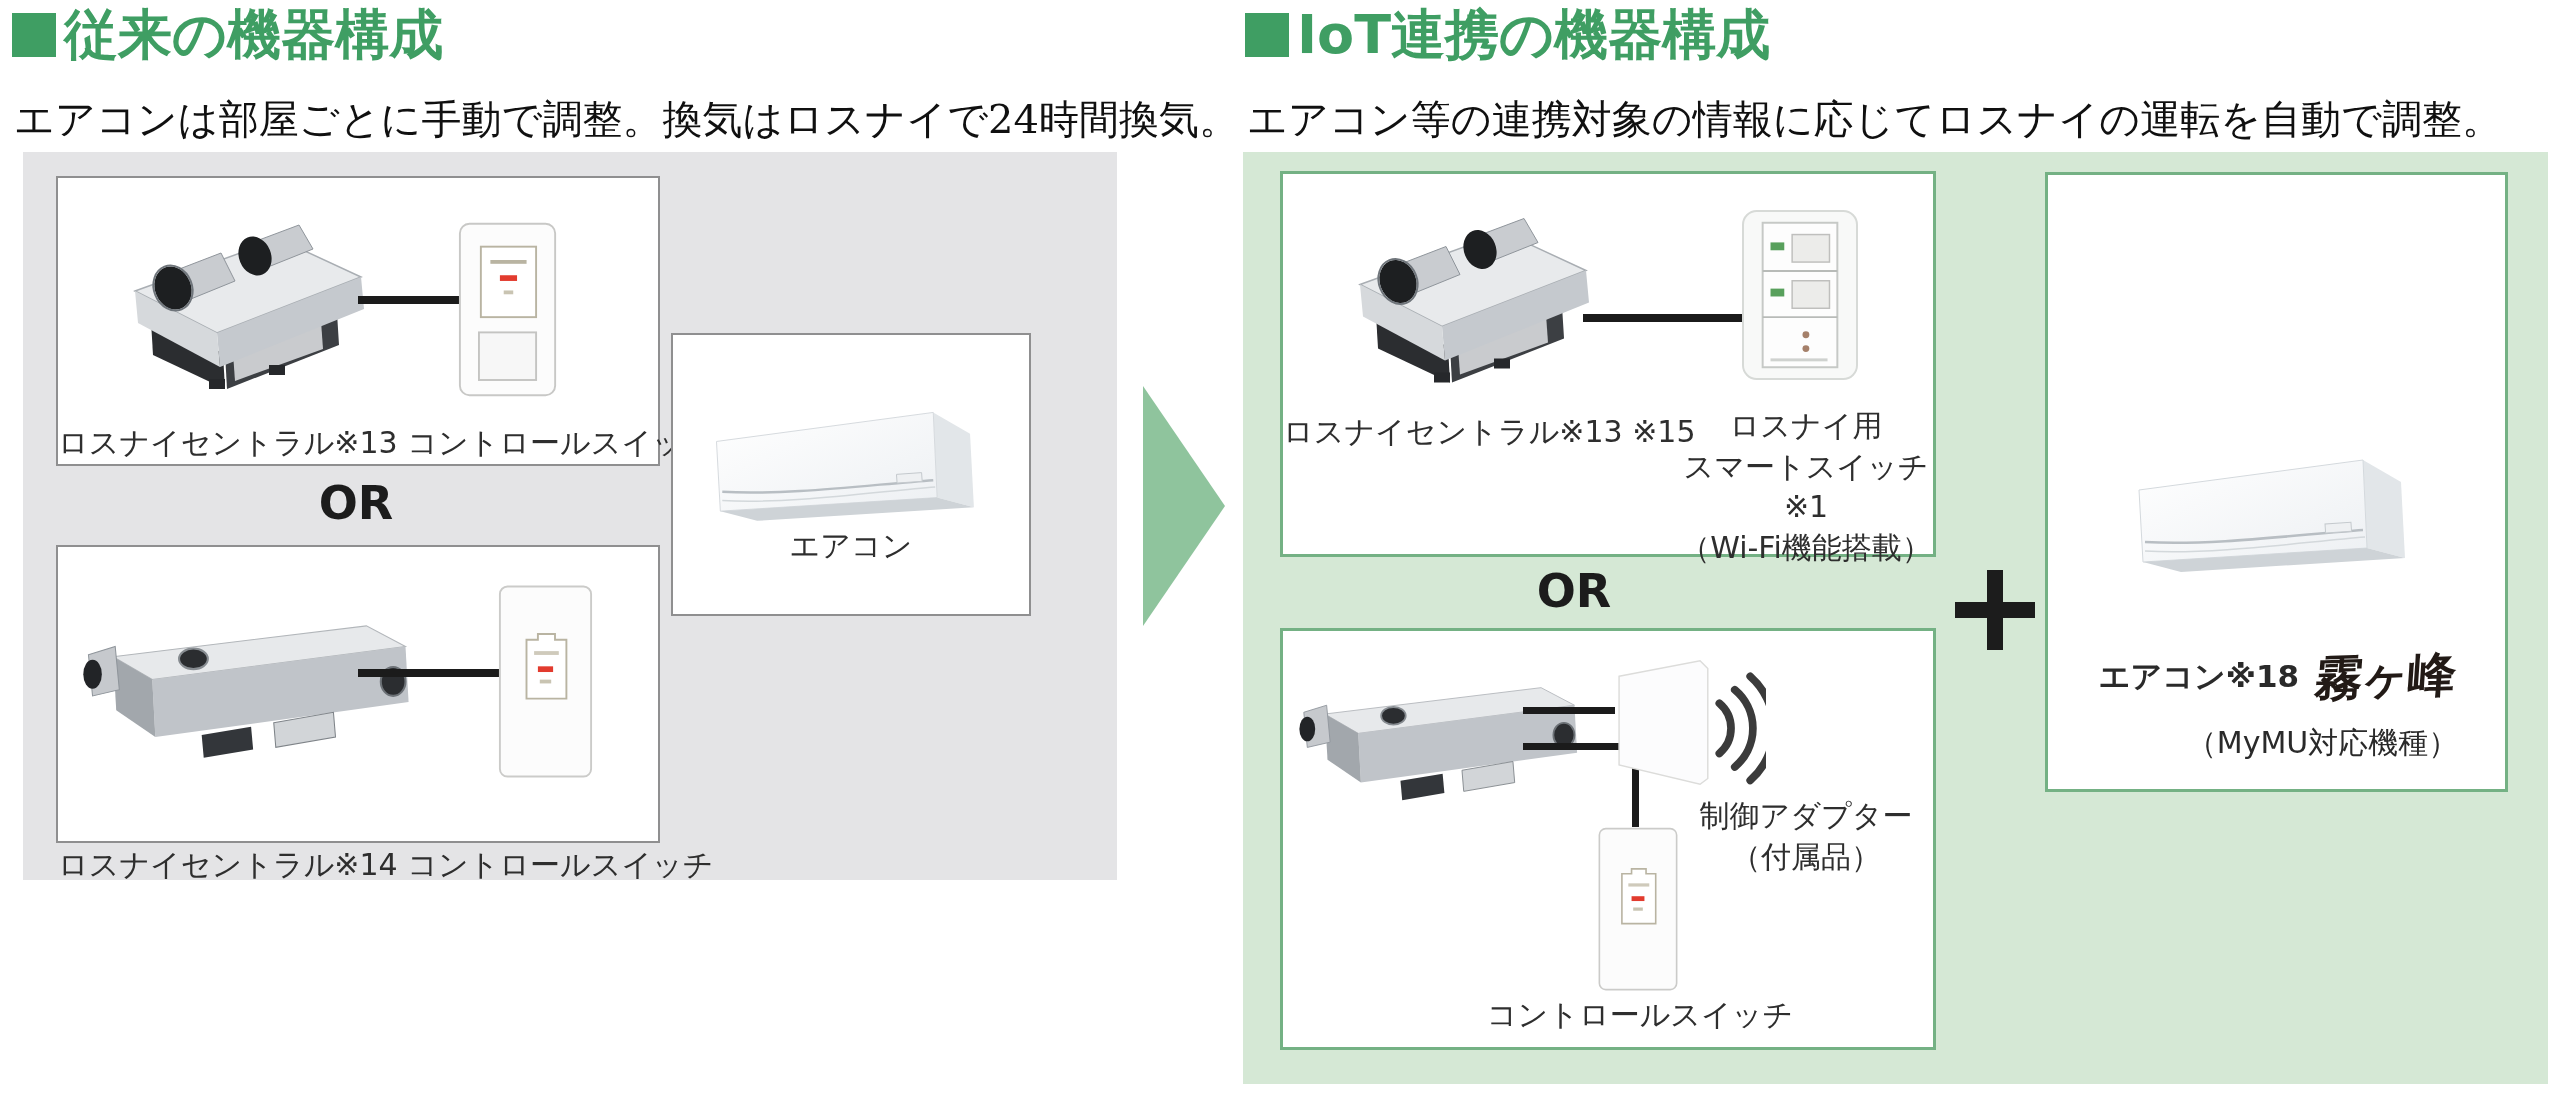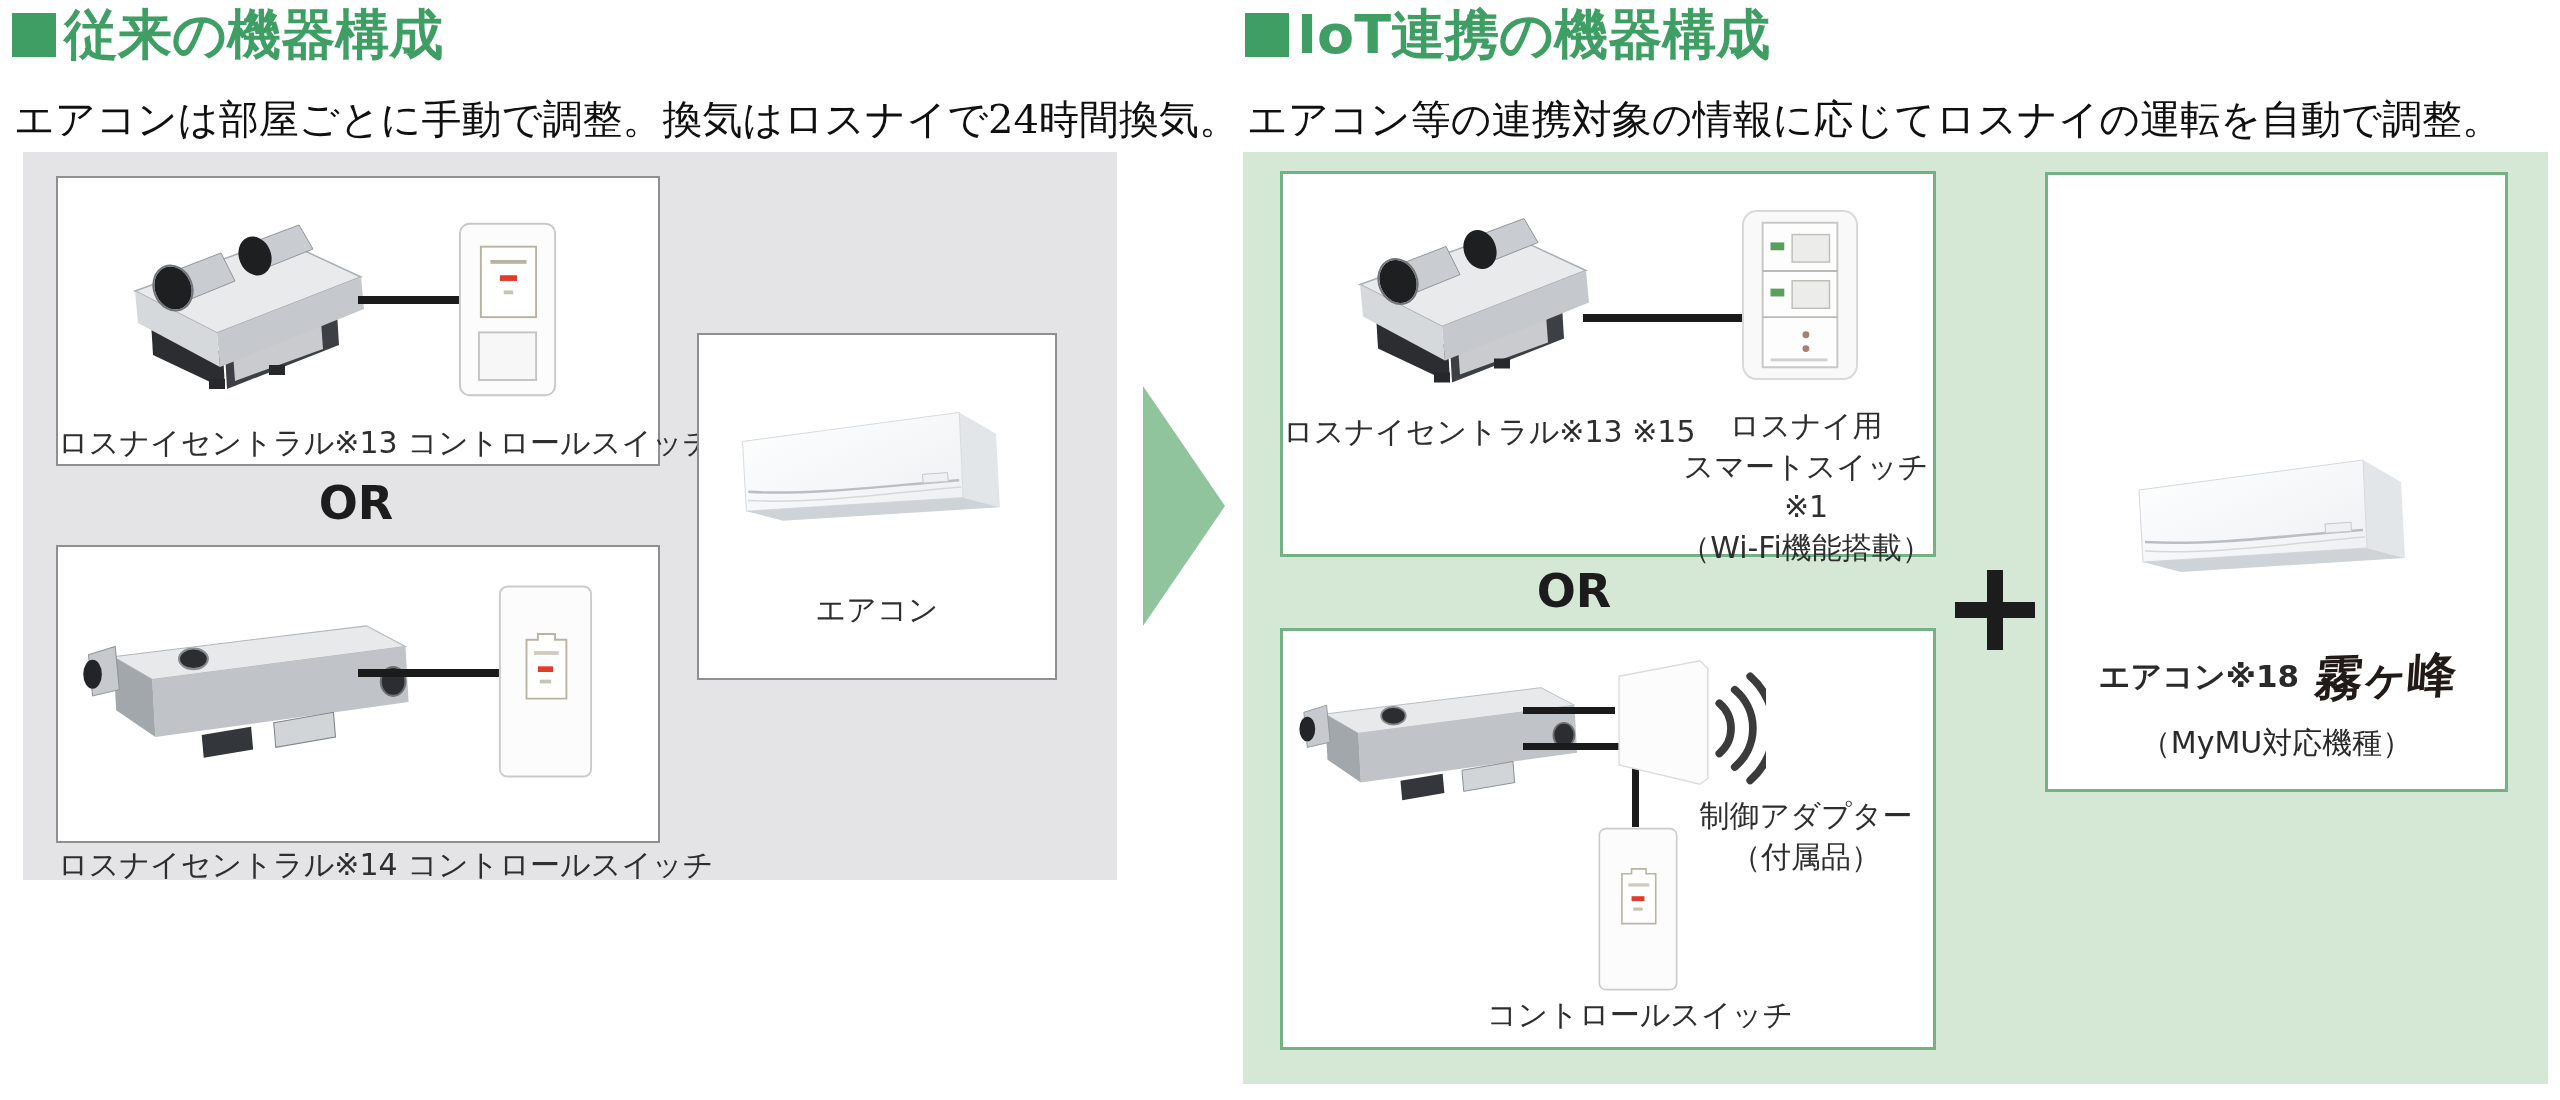--- a/index.html
+++ b/index.html
@@ -156,21 +156,21 @@
       <svg class="dev" style="left:20px;top:48px;width:340px;height:175px;">
           <use href="#sym-lossnay-h" width="100%" height="100%"></use>
         </svg>
       <div class="cable" style="left:300px;top:122px;width:145px;height:8px;"></div>
       <svg class="dev" style="left:440px;top:30px;width:95px;height:210px;">
           <use href="#sym-switch-tall" width="100%" height="100%"></use>
         </svg>
       <div class="dev-label" style="left:0;top:250px;width:100%;margin-top:48px;">ロスナイセントラル※14 コントロールスイッチ</div>
     </div>
 
-    <div class="wbox gray-border" style="left:674px;top:181px;width:360px;height:347px;">
+    <div class="wbox gray-border" style="left:648px;top:181px;width:360px;height:283px;">
       <svg class="dev" style="left:28px;top:48px;width:300px;height:175px;">
           <use href="#sym-ac" width="100%" height="100%"></use>
         </svg>
       <div class="dev-label" style="left:0;bottom:48px;width:100%;">エアコン</div>
     </div>
   </div>
 
   <div class="arrow-right" style="left:1143px;top:386px;"></div>
 
   <div class="head-row" style="left:1245px;top:8px;">
@@ -222,17 +222,17 @@
     <div class="plus-icon" style="left:712px;top:418px;" aria-label="+"></div>
 
     <div class="wbox green-border" style="left:802px;top:20px;width:463px;height:620px;">
       <svg class="dev" style="left:75px;top:255px;width:310px;height:180px;">
           <use href="#sym-ac" width="100%" height="100%"></use>
         </svg>
       <div class="ac-label-row" style="left:0;top:470px;">
         <span class="ac-label">エアコン※18</span>
         <span class="brand-logo">霧ヶ峰</span>
       </div>
-      <div class="note-label" style="left:0;top:548px;">（MyMU対応機種）</div>
+      <div class="note-label" style="left:0;top:548px;padding-left:46px;">（MyMU対応機種）</div>
     </div>
   </div>
 
 </div>
 
 </body></html>

